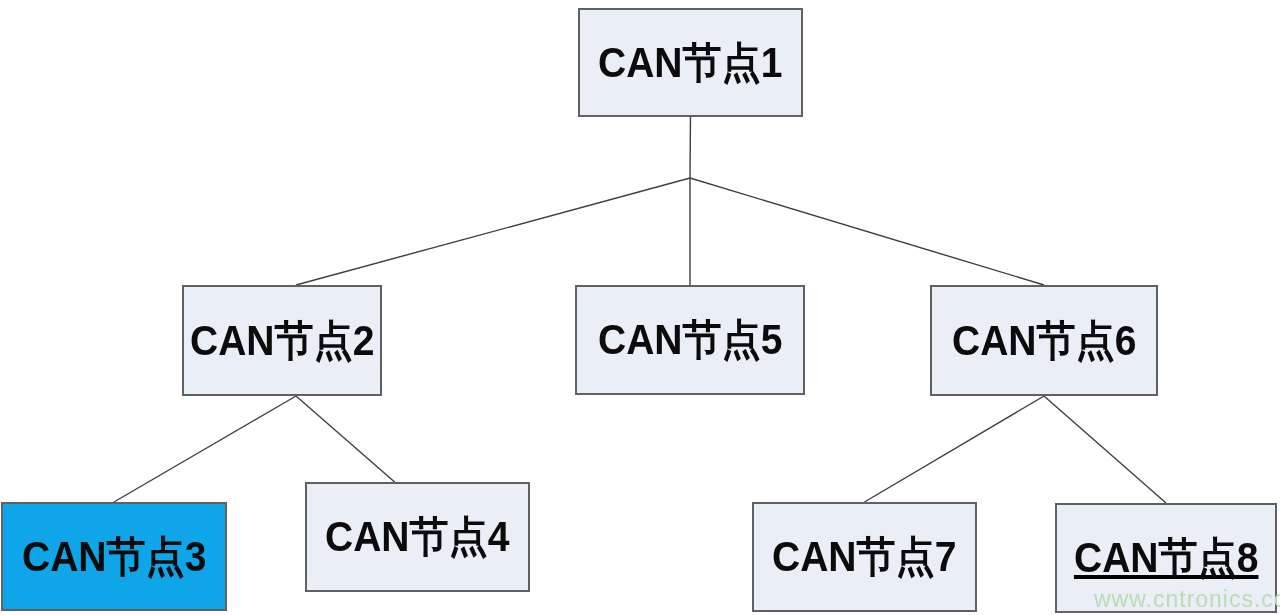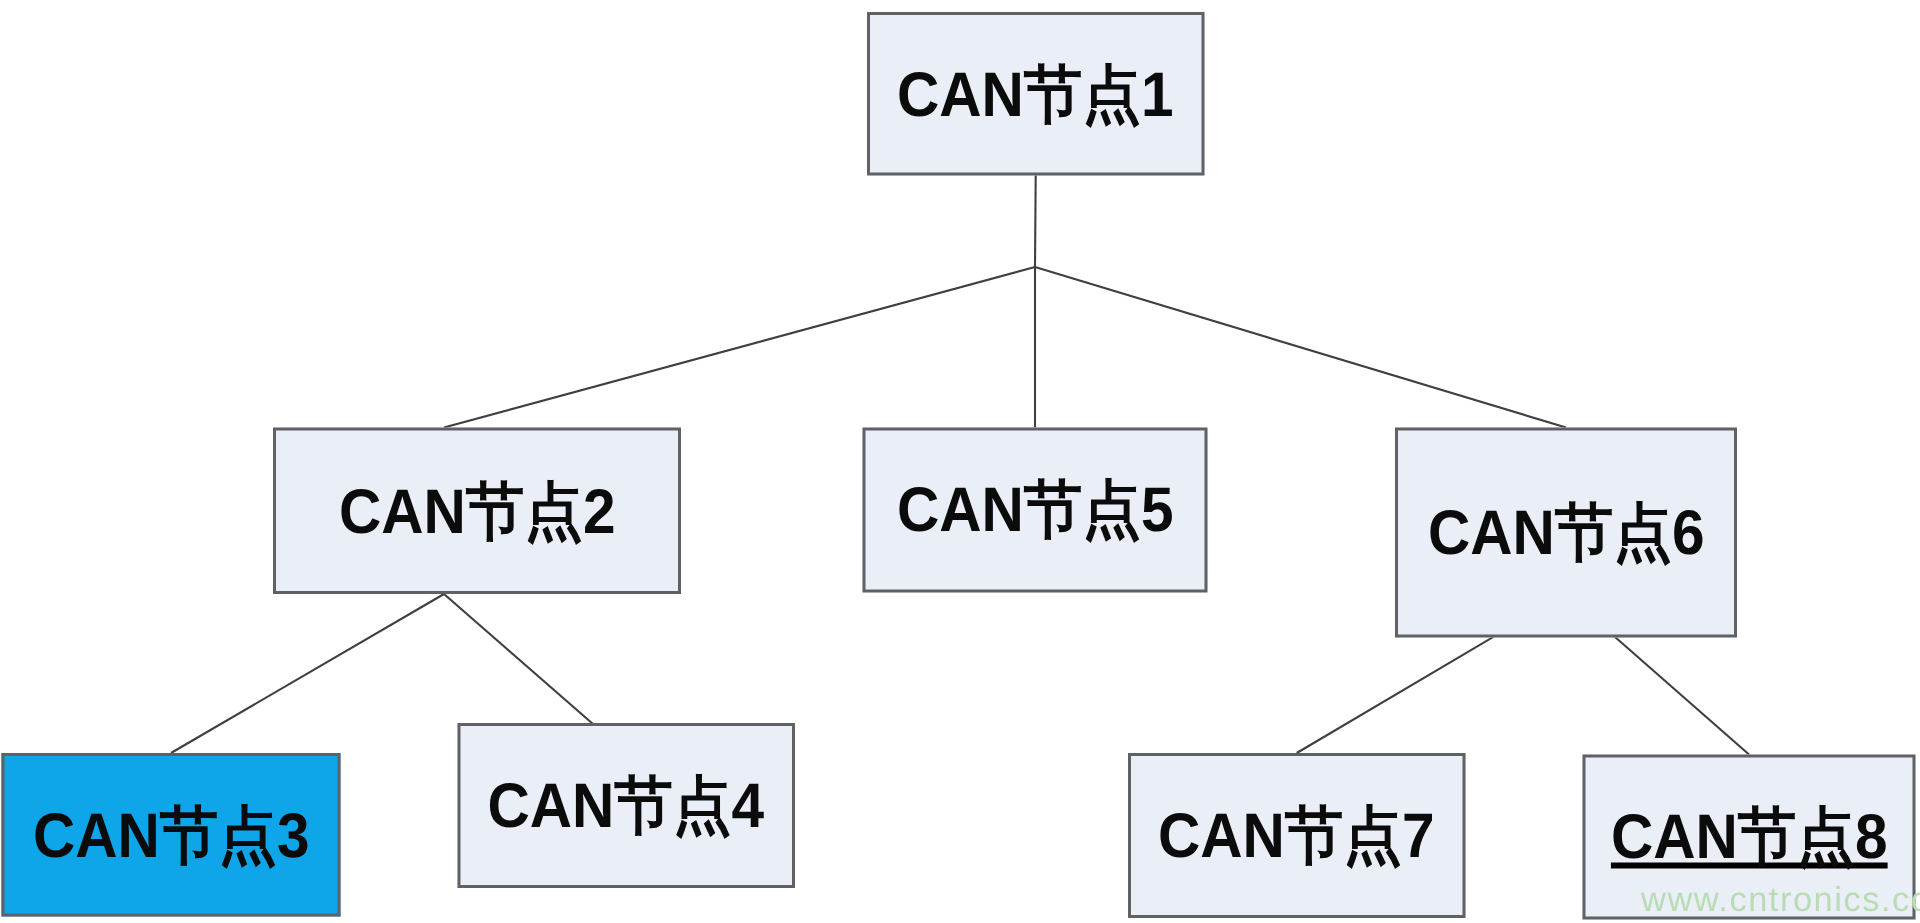--- a/index.html
+++ b/index.html
@@ -59,27 +59,27 @@
       <line x1="690" y1="178" x2="1044" y2="285" stroke="#3f3f3f" stroke-width="1.4"></line>
       <line x1="296" y1="396" x2="114" y2="502" stroke="#3f3f3f" stroke-width="1.4"></line>
       <line x1="296" y1="396" x2="417.5" y2="502" stroke="#3f3f3f" stroke-width="1.4"></line>
       <line x1="1044" y1="396" x2="864.5" y2="502" stroke="#3f3f3f" stroke-width="1.4"></line>
       <line x1="1044" y1="396" x2="1166" y2="503" stroke="#3f3f3f" stroke-width="1.4"></line>
     </svg>
   <div id="nodes-layer">
       <div class="tree-node" style="left: 578px; top: 8px; width: 225px; height: 109px; background: rgb(234, 238, 247); border-color: rgb(95, 97, 100);">
         <span class="node-label" style="color: rgb(11, 11, 11);">CAN节点1</span>
       </div>
-      <div class="tree-node" style="left: 182px; top: 285px; width: 272px; height: 111px; background: rgb(234, 238, 247); border-color: rgb(95, 97, 100);">
+      <div class="tree-node" style="left: 182px; top: 285px; width: 200px; height: 111px; background: rgb(234, 238, 247); border-color: rgb(95, 97, 100);">
         <span class="node-label" style="color: rgb(11, 11, 11);">CAN节点2</span>
       </div>
       <div class="tree-node" style="left: 575px; top: 285px; width: 230px; height: 110px; background: rgb(234, 238, 247); border-color: rgb(95, 97, 100); text-align: center;">
         <span class="node-label" style="color: rgb(11, 11, 11);">CAN节点5</span>
       </div>
-      <div class="tree-node" style="left: 930px; top: 285px; width: 228px; height: 140px; background: rgb(234, 238, 247); border-color: rgb(95, 97, 100);">
+      <div class="tree-node" style="left: 930px; top: 285px; width: 228px; height: 111px; background: rgb(234, 238, 247); border-color: rgb(95, 97, 100);">
         <span class="node-label" style="color: rgb(11, 11, 11);">CAN节点6</span>
       </div>
       <div class="tree-node" style="left: 1px; top: 502px; width: 226px; height: 109px; background: #0ea5e9; border-color: rgb(95, 97, 100);">
         <span class="node-label" style="color: rgb(11, 11, 11);">CAN节点3</span>
       </div>
       <div class="tree-node" style="left: 305px; top: 482px; width: 225px; height: 110px; background: rgb(234, 238, 247); border-color: rgb(95, 97, 100);">
         <span class="node-label" style="color: rgb(11, 11, 11);">CAN节点4</span>
       </div>
       <div class="tree-node" style="left: 752px; top: 502px; width: 225px; height: 110px; background: rgb(234, 238, 247); border-color: rgb(95, 97, 100);">
         <span class="node-label" style="color: rgb(11, 11, 11);">CAN节点7</span>

